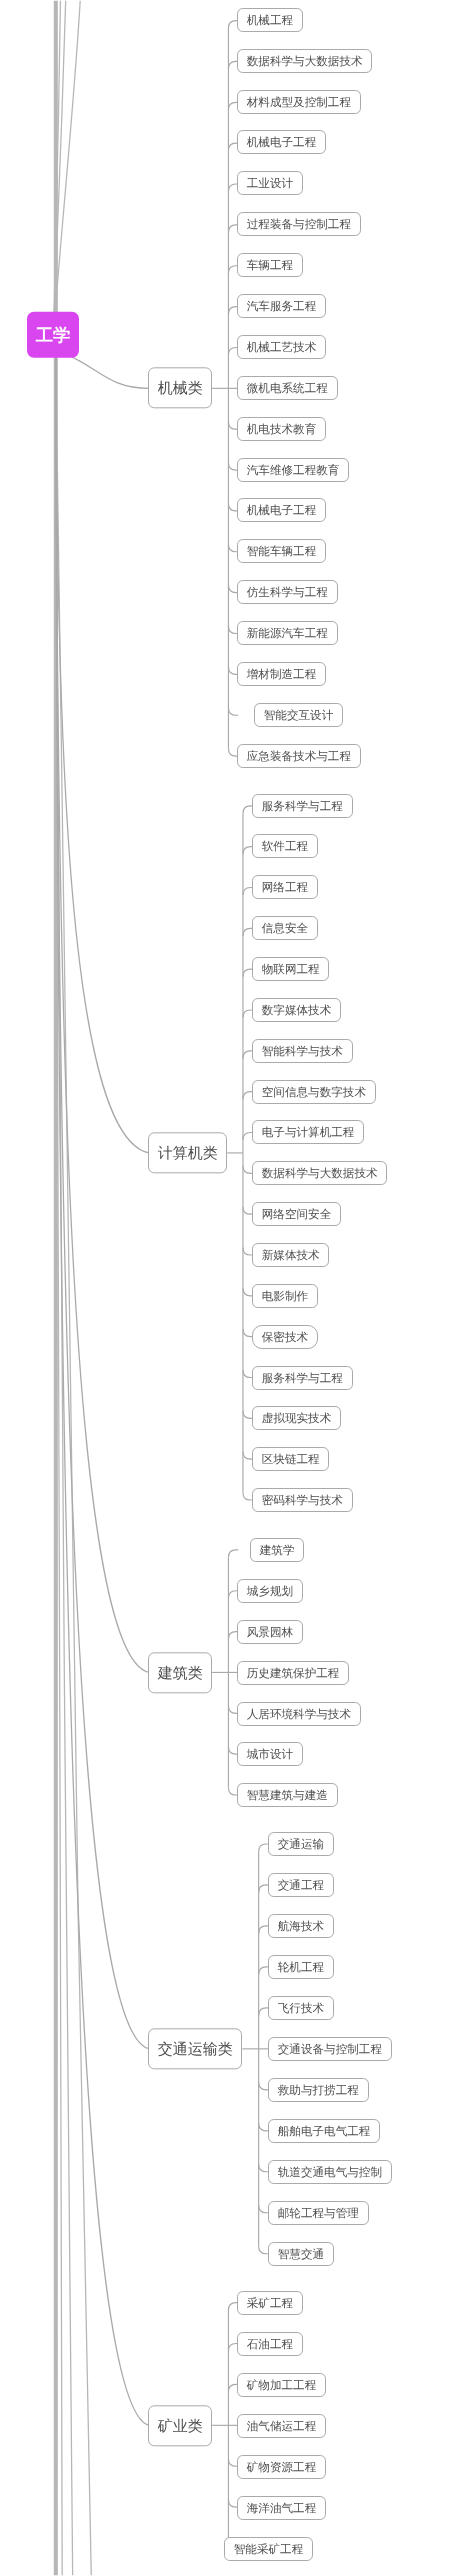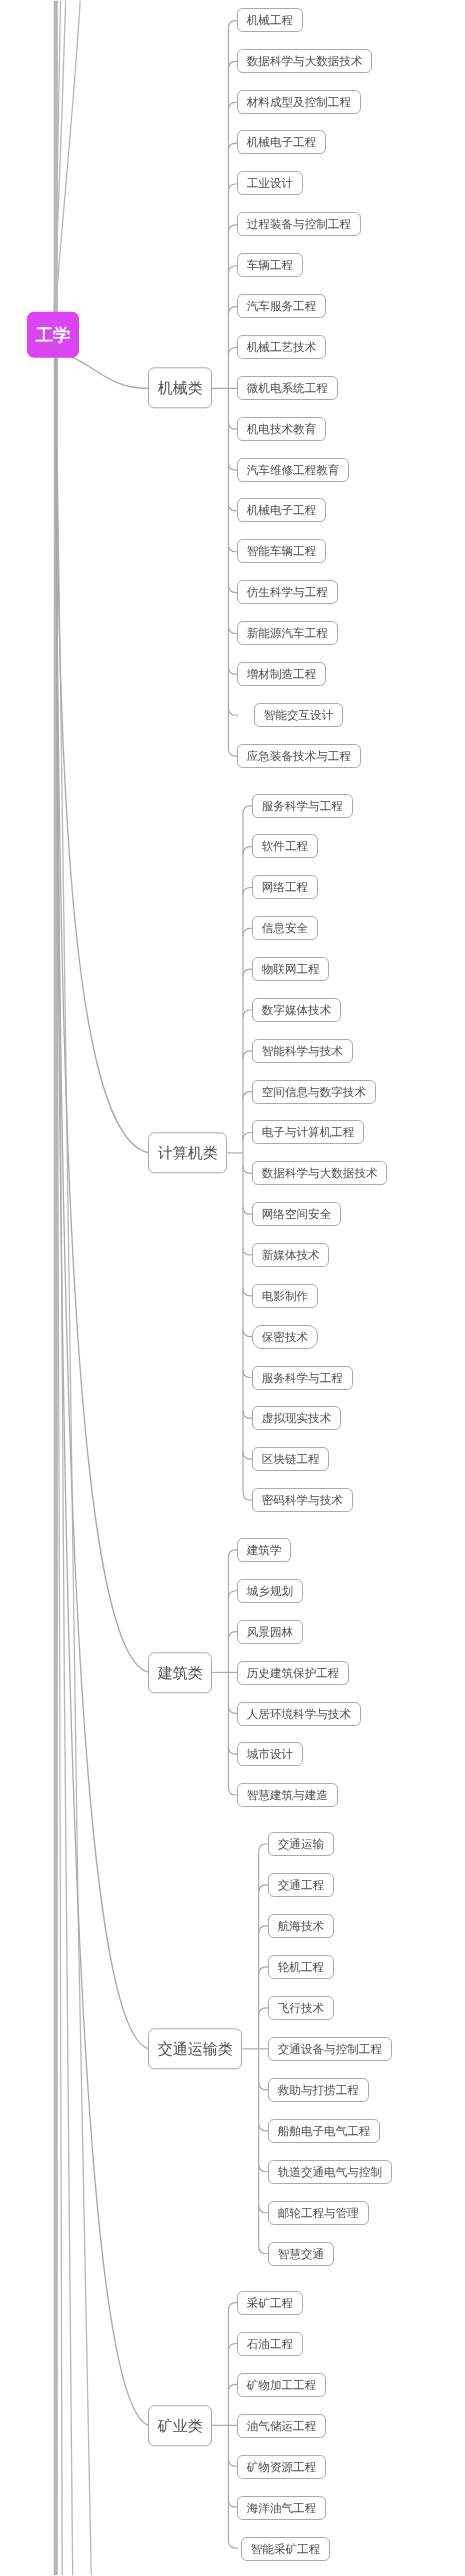--- a/index.html
+++ b/index.html
@@ -145,21 +145,21 @@
     <div class="node leaf" style="left: 252px; top: 1173px;">数据科学与大数据技术</div>
     <div class="node leaf" style="left: 252px; top: 1214px;">网络空间安全</div>
     <div class="node leaf" style="left: 252px; top: 1255px;">新媒体技术</div>
     <div class="node leaf" style="left: 252px; top: 1296px;">电影制作</div>
     <div class="node leaf" style="left: 252px; top: 1337px; border-radius: 10px;">保密技术</div>
     <div class="node leaf" style="left: 252px; top: 1378px;">服务科学与工程</div>
     <div class="node leaf" style="left: 252px; top: 1418px;">虚拟现实技术</div>
     <div class="node leaf" style="left: 252px; top: 1459px;">区块链工程</div>
     <div class="node leaf" style="left: 252px; top: 1500px;">密码科学与技术</div>
     <div class="node cat" style="left: 148px; top: 1673px;">建筑类</div>
-    <div class="node leaf" style="left: 237px; top: 1550px;">建筑学</div>
+    <div class="node leaf" style="left: 250px; top: 1550px;">建筑学</div>
     <div class="node leaf" style="left: 237px; top: 1591px;">城乡规划</div>
     <div class="node leaf" style="left: 237px; top: 1632px;">风景园林</div>
     <div class="node leaf" style="left: 237px; top: 1673px;">历史建筑保护工程</div>
     <div class="node leaf" style="left: 237px; top: 1714px;">人居环境科学与技术</div>
     <div class="node leaf" style="left: 237px; top: 1754px;">城市设计</div>
     <div class="node leaf" style="left: 237px; top: 1795px;">智慧建筑与建造</div>
     <div class="node cat" style="left: 148px; top: 2049px;">交通运输类</div>
     <div class="node leaf" style="left: 268px; top: 1844px;">交通运输</div>
     <div class="node leaf" style="left: 268px; top: 1885px;">交通工程</div>
     <div class="node leaf" style="left: 268px; top: 1926px;">航海技术</div>
@@ -171,16 +171,16 @@
     <div class="node leaf" style="left: 268px; top: 2172px;">轨道交通电气与控制</div>
     <div class="node leaf" style="left: 268px; top: 2213px;">邮轮工程与管理</div>
     <div class="node leaf" style="left: 268px; top: 2254px;">智慧交通</div>
     <div class="node cat" style="left: 148px; top: 2426px;">矿业类</div>
     <div class="node leaf" style="left: 237px; top: 2303px;">采矿工程</div>
     <div class="node leaf" style="left: 237px; top: 2344px;">石油工程</div>
     <div class="node leaf" style="left: 237px; top: 2385px;">矿物加工工程</div>
     <div class="node leaf" style="left: 237px; top: 2426px;">油气储运工程</div>
     <div class="node leaf" style="left: 237px; top: 2467px;">矿物资源工程</div>
     <div class="node leaf" style="left: 237px; top: 2508px;">海洋油气工程</div>
-    <div class="node leaf" style="left: 241px; top: 2549px;">智能采矿工程</div>
+    <div class="node leaf" style="left: 224px; top: 2549px;">智能采矿工程</div>
     <div class="root" id="root-node" style="left:27px;top:335px;">工学</div>
   </div>
 
 
 </body></html>

